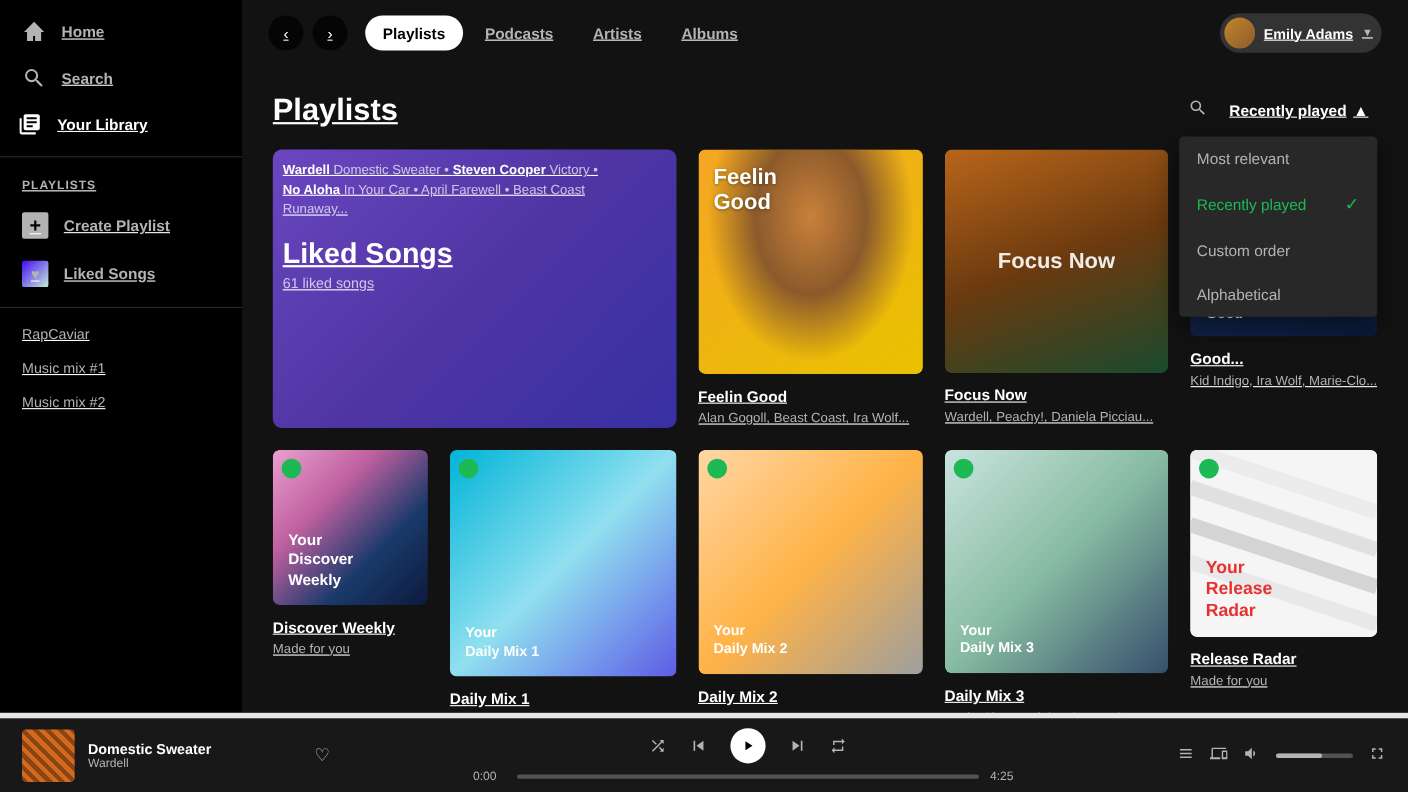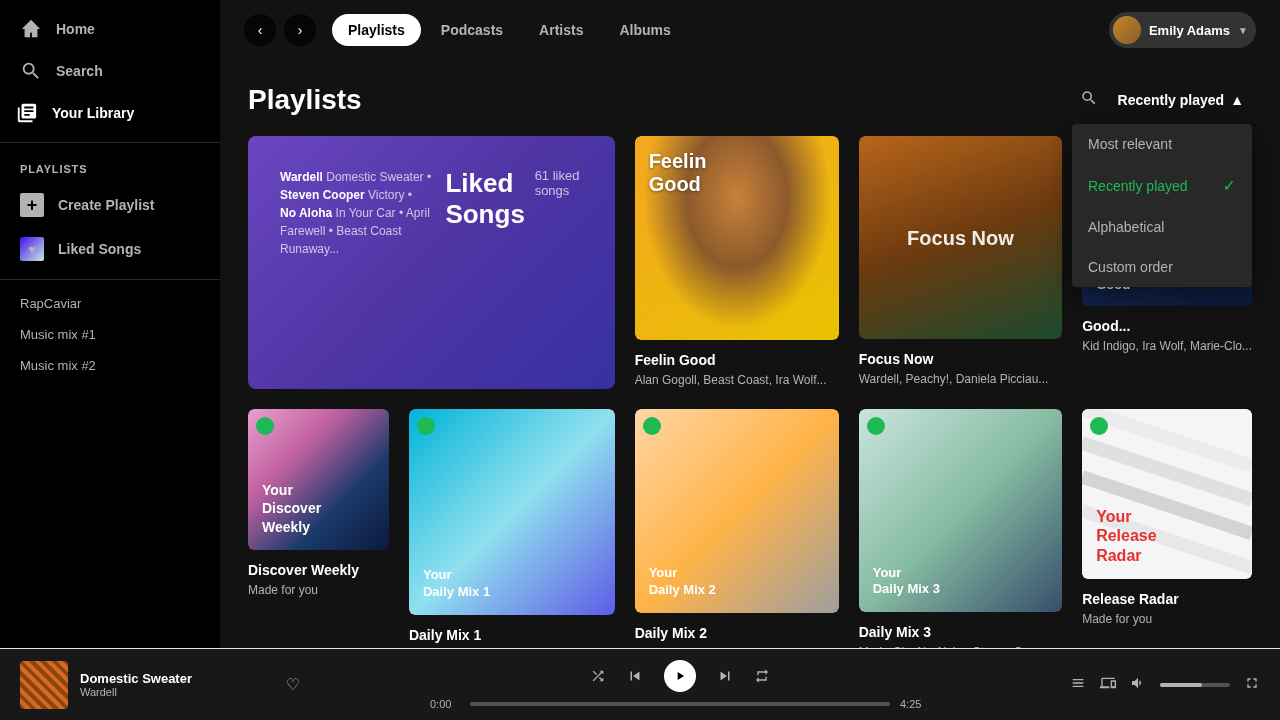--- a/index.html
+++ b/index.html
@@ -12,20 +12,21 @@
       overflow: hidden;
       display: flex;
       flex-direction: column;
     }
 
     
     .app-body {
       display: flex;
       flex: 1;
       overflow: hidden;
+      text-decoration: underline;
     }
 
     
     .sidebar {
       width: 220px;
       background: #000;
       display: flex;
       flex-direction: column;
       padding: 8px 0;
       flex-shrink: 0;
@@ -289,26 +290,26 @@
       grid-template-columns: repeat(5, 1fr);
       gap: 20px;
     }
 
     
     .featured-card {
       grid-column: span 2;
       grid-row: span 1;
       background: linear-gradient(135deg, #6b46c1, #4f35a3, #3730a3);
       border-radius: 8px;
-      padding: 32px;
+      padding: 9px;
       cursor: pointer;
       position: relative;
       min-height: 240px;
       display: flex;
-      flex-direction: row;
+      flex-direction: column;
       justify-content: flex-start;
     }
     .featured-card-text {
       font-size: 12px;
       color: rgba(255,255,255,0.7);
       line-height: 1.5;
       margin-bottom: 16px;
     }
     .featured-card-text strong { color: #fff; font-weight: 600; }
     .featured-card-title {
@@ -460,21 +461,21 @@
       line-height: 1.4;
       white-space: nowrap;
       overflow: hidden;
       text-overflow: ellipsis;
     }
 
     
     .player-bar {
       height: 72px;
       background: #181818;
-      border-top: 1px solid #e5e5e5;
+      border-top: 5px solid #e5e5e5;
       display: flex;
       align-items: center;
       padding: 0 20px;
       gap: 0;
     }
 
     .player-track-info {
       display: flex;
       align-items: center;
       gap: 12px;
@@ -721,24 +722,24 @@
 
           <div class="dropdown-menu">
             <div class="dropdown-item">
               <span>Most relevant</span>
             </div>
             <div class="dropdown-item active-option">
               <span>Recently played</span>
               <span class="checkmark">✓</span>
             </div>
             <div class="dropdown-item">
+              <span>Custom order</span>
+            </div>
+            <div class="dropdown-item">
               <span>Alphabetical</span>
-            </div>
-            <div class="dropdown-item">
-              <span>Custom order</span>
             </div>
           </div>
         </div>
       </div>
 
       <div class="playlists-grid">
 
         <div class="featured-card">
           <p class="featured-card-text">
             <strong>Wardell</strong> Domestic Sweater • <strong>Steven Cooper</strong> Victory •<br>

